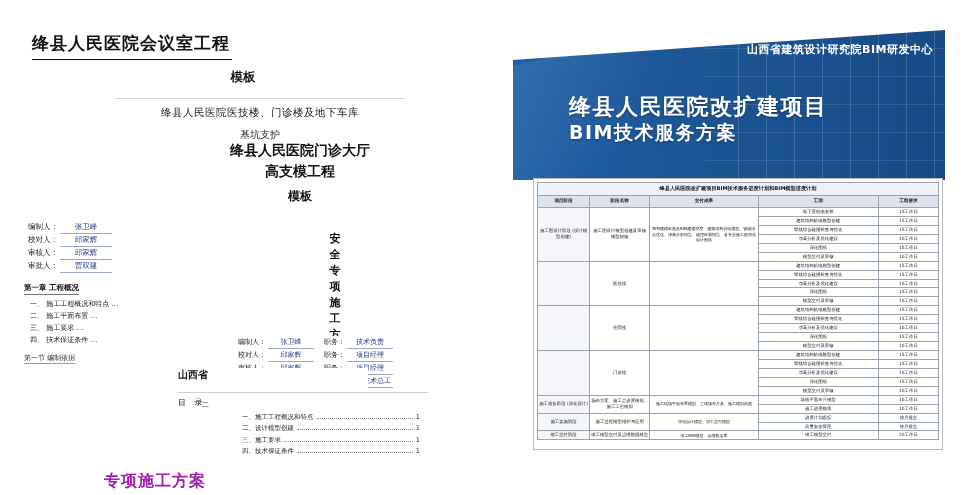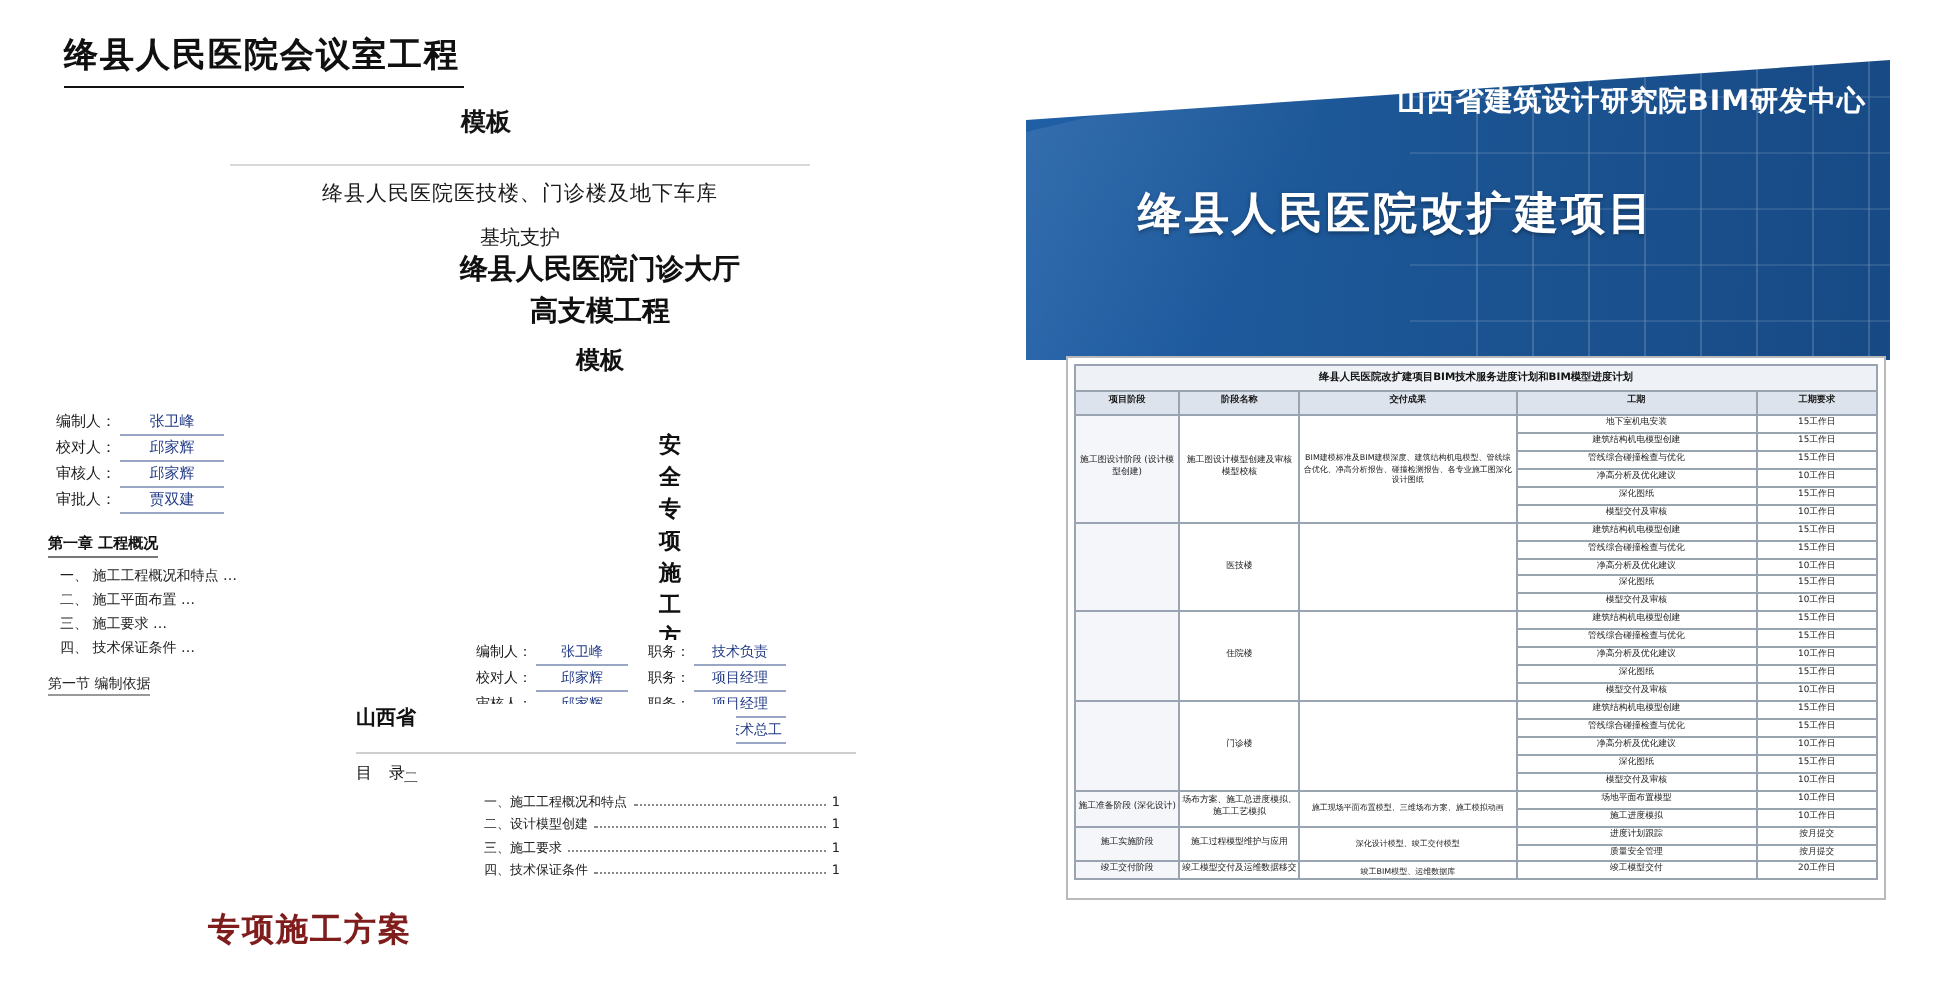--- a/index.html
+++ b/index.html
@@ -16,21 +16,21 @@
   }
   .stage {
     position: absolute;
     inset: 0;
   }
 
   
   .left-panel {
     position: absolute;
     left: 0;
-    top: 0;
+    top: 16px;
     width: 490px;
     height: 359px;
   }
 
   .doc {
     position: absolute;
     background: #ffffff;
     box-sizing: border-box;
   }
 
@@ -245,21 +245,21 @@
     font-size: 7px;
     color: #333;
     margin-left: 24px;
     margin-top: -8px;
   }
 
   .caption {
     position: absolute;
     font-size: 16px;
     font-weight: bold;
-    color: #7f1d1d;
+    color: #a21caf;
     letter-spacing: 1px;
     white-space: nowrap;
   }
   .caption-left {
     left: 104px;
     top: 455px;
   }
 
   
   .right-panel {
@@ -313,21 +313,21 @@
     position: absolute;
     left: 0;
     width: 240px;
     height: 1px;
     background: rgba(255,255,255,.30);
   }
   .bim-cover .org {
     position: absolute;
     right: 12px;
     top: 12px;
-    font-size: 14px;
+    font-size: 11px;
     font-weight: bold;
     color: #ffffff;
     letter-spacing: .5px;
   }
   .bim-cover .title1 {
     position: absolute;
     left: 56px;
     top: 62px;
     font-size: 22px;
     font-weight: bold;
@@ -538,20 +538,21 @@
         <i style="right:178px"></i>
           <i style="right:206px"></i>
         <b style="top:18px"></b>
           <b style="top:46px"></b>
           <b style="top:74px"></b>
         <b style="top:102px"></b>
           <b style="top:130px"></b>
       </div>
       <div class="org">山西省建筑设计研究院BIM研发中心</div>
       <div class="title1">绛县人民医院改扩建项目</div>
+      <div class="title2">BIM技术服务方案</div>
     </div>
 
     <div class="sheet">
       <div class="sheet-title">绛县人民医院改扩建项目BIM技术服务进度计划和BIM模型进度计划</div>
       <table>
         <colgroup>
           <col style="width:13%">
             <col style="width:15%">
             <col style="width:27%">
           <col style="width:30%">

